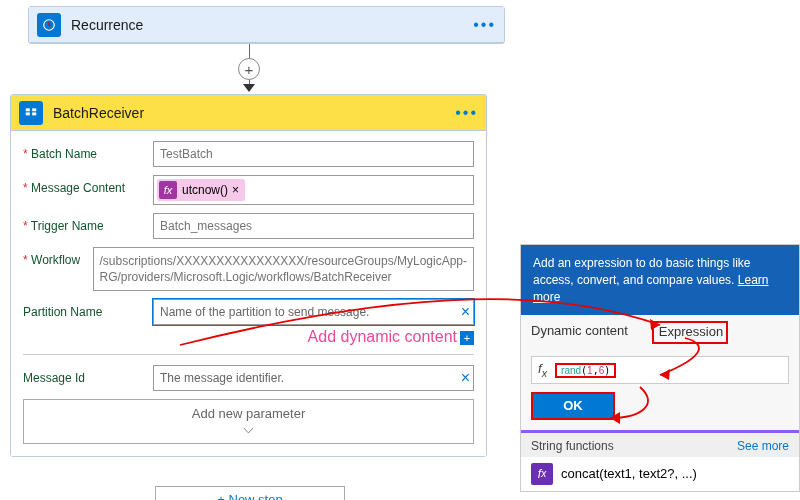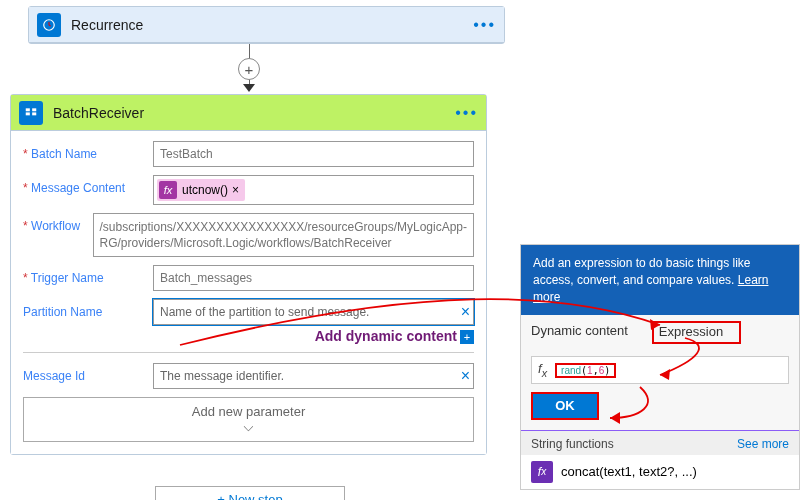--- a/index.html
+++ b/index.html
@@ -1,59 +1,59 @@
 <!DOCTYPE html>
 <html><head>
 <meta charset="utf-8">
 <style>
   * { box-sizing: border-box; font-family: "Segoe UI", Arial, sans-serif; }
   body { margin: 0; background: #fff; width: 800px; height: 500px; position: relative; overflow: hidden; font-size: 13px; }
   .card { border: 1px solid #bcd; border-radius: 3px; }
   .card-header { display:flex; align-items:center; background:#e1edfa; height:36px; padding:0 8px; border-bottom:1px solid #bcd;}
-  .card-header.sel { background:#bef264; }
+  .card-header.sel { background:#fde047; }
   .card-header .icon { width:24px;height:24px;background:#0078d4;border-radius:3px;display:flex;align-items:center;justify-content:center;margin-right:10px;color:#fff;}
   .card-header .title { flex:1;color:#1a1a1a;font-size:14px;}
   .card-header .more { color:#0078d4;letter-spacing:2px;font-size:16px;cursor:pointer;}
   .recurrence { position:absolute; left:28px; top:6px; width:477px;}
   .connector { position:absolute; left:245px; top:44px; width:10px; height:50px;}
   .connector .line { position:absolute;left:4px;top:0;width:1px;height:42px;background:#666;}
   .connector .plus { position:absolute;left:-7px;top:14px;width:22px;height:22px;border:1px solid #888;border-radius:50%;background:#fff;display:flex;align-items:center;justify-content:center;color:#555;font-size:15px;}
   .connector .arrow {position:absolute;left:-2px;top:40px;width:0;height:0;border-left:6px solid transparent;border-right:6px solid transparent;border-top:8px solid #333;}
   .batch { position:absolute; left:10px; top:94px; width:477px; }
   .batch-body { padding:10px 12px 12px 12px; background:#fff;}
   .row { display:flex; align-items:flex-start; margin-bottom:8px; }
-  .row .label { width:130px;padding-top:6px;color:#3b82f6;font-size:12px;}
+  .row .label { width:130px;padding-top:6px;color:#14532d;font-size:12px;}
   .row .label.req::before{content:"* ";color:#d13438;}
   .row .control{flex:1;}
   .input{border:1px solid #999;width:100%;padding:5px 6px;font-size:12px;color:#737373;background:#fff;}
   .input.ph{color:#666;}
   .tag-input{border:1px solid #999;padding:3px;display:flex;align-items:center;}
   .tag{display:inline-flex;align-items:center;background:#f6c9eb;border-radius:2px;padding:2px 6px 2px 2px;font-size:12px;margin-right:6px;}
   .tag .fx{background:#a335a3;color:#fff;font-style:italic;width:18px;height:18px;display:inline-flex;align-items:center;justify-content:center;border-radius:2px;margin-right:5px;font-size:11px;}
   .divider{border:none;border-top:1px solid #ccc;margin:4px 0 10px 0;}
   .clearable{position:relative;}
   .clearable .x{position:absolute;right:4px;top:4px;color:#0078d4;font-size:16px;cursor:pointer;}
   .add-dyn{text-align:right;margin-top:3px;}
-  .add-dyn a{color:#701a75;font-size:14px;text-decoration:none;font-weight:bold;}
+  .add-dyn a{color:#ec4899;font-size:16px;text-decoration:none;}
   .add-dyn .plusbox{display:inline-block;width:14px;height:14px;background:#0078d4;color:#fff;font-size:11px;text-align:center;line-height:14px;margin-left:3px;}
   .param-select{border:1px solid #aaa;display:flex;align-items:center;justify-content:space-between;padding:6px 8px;color:#666;margin-top:6px;flex-direction:column;}
   .new-step{position:absolute;left:155px;top:474px;width:190px;border:1px solid #aaa;text-align:center;padding:5px 0;color:#0078d4;background:#fff;font-size:13px;margin-top:12px;}
   .panel{position:absolute;right:0;top:244px;width:280px;border:1px solid #ccc;background:#f7f7f7;}
   .panel-head{background:#1461b6;color:#fff;padding:10px 12px;font-size:12px;line-height:1.4;}
   .panel-head a{color:#fff;text-decoration:underline;}
   .tabs{display:flex;padding:8px 10px 0 10px;font-size:13px;color:#333;}
   .tab{margin-right:24px;padding-bottom:6px;cursor:pointer;text-align:center;}
-  .tab.active{border:2px solid #e60000;padding:1px 16px 1px 5px;margin-top:-2px;}
+  .tab.active{border:2px solid #e60000;padding:1px 3px 1px 5px;margin-top:-2px;}
   .expr-box{margin:12px 10px 6px 10px;background:#fff;border:1px solid #ccc;display:flex;align-items:center;padding:4px 6px;}
   .expr-box .fx{background:#ffffff;color:#444;font-style:italic;margin-right:8px;font-size:13px;}
   .expr-val{border:2px solid #e60000;padding:0px 4px;font-family:Consolas,monospace;font-size:10px;}
   .expr-val .fn{color:#2aa198;}
   .expr-val .num{color:#d33682;}
-  .ok{margin:8px 10px 10px 10px;width:68px;height:28px;background:#0078d4;color:#fff;border:2px solid #e60000;font-weight:600;font-size:13px;display:flex;align-items:center;justify-content:center;}
-  .section-row{display:flex;justify-content:space-between;padding:6px 10px 4px 10px;color:#444;font-size:12px;background:#efefef;border-top:1px solid #8b5cf6;}
+  .ok{margin:8px 10px 10px 10px;width:84px;height:28px;background:#0078d4;color:#fff;border:2px solid #e60000;font-weight:600;font-size:13px;display:flex;align-items:center;justify-content:center;}
+  .section-row{display:flex;justify-content:space-between;padding:6px 10px 4px 10px;color:#444;font-size:12px;background:#efefef;border-top:3px solid #8b5cf6;}
   .fn-row{display:flex;align-items:center;padding:6px 10px;background:#fff;}
   .fn-row .fx2{width:22px;height:22px;background:#6b2fb3;color:#fff;font-style:italic;display:flex;align-items:center;justify-content:center;border-radius:2px;margin-right:8px;font-size:12px;}
   
   .arc{position:absolute;pointer-events:none;}
   svg path{fill:none;stroke:#e60000;stroke-width:1.8;}
   svg polygon{fill:#e60000;}
 </style>
 </head>
 <body>
 
@@ -105,30 +105,30 @@
           <span class="tag">
             <span class="fx">fx</span>
             <span>utcnow()</span>
             <span style="margin-left:4px;">×</span>
           </span>
         </div>
       </div>
     </div>
 
     <div class="row">
-      <div class="label req">Workflow</div>
+      <div class="label req">Trigger Name</div>
       <div class="control">
-          <div class="input" style="line-height:1.35;">/subscriptions/XXXXXXXXXXXXXXXX/resourceGroups/MyLogicApp-RG/providers/Microsoft.Logic/workflows/BatchReceiver</div>
+          <div class="input">Batch_messages</div>
         </div>
     </div>
 
     <div class="row">
-      <div class="label req">Trigger Name</div>
+      <div class="label req">Workflow</div>
       <div class="control">
-          <div class="input">Batch_messages</div>
+          <div class="input" style="line-height:1.35;">/subscriptions/XXXXXXXXXXXXXXXX/resourceGroups/MyLogicApp-RG/providers/Microsoft.Logic/workflows/BatchReceiver</div>
         </div>
     </div>
 
     <div class="row">
       <div class="label">Partition Name</div>
       <div class="control clearable">
         <div class="input ph" style="padding-right:22px;outline:1px solid #0078d4;">Name of the partition to send message.</div>
         <span class="x">×</span>
         <div class="add-dyn">
           <a>Add dynamic content</a><span class="plusbox">+</span>

